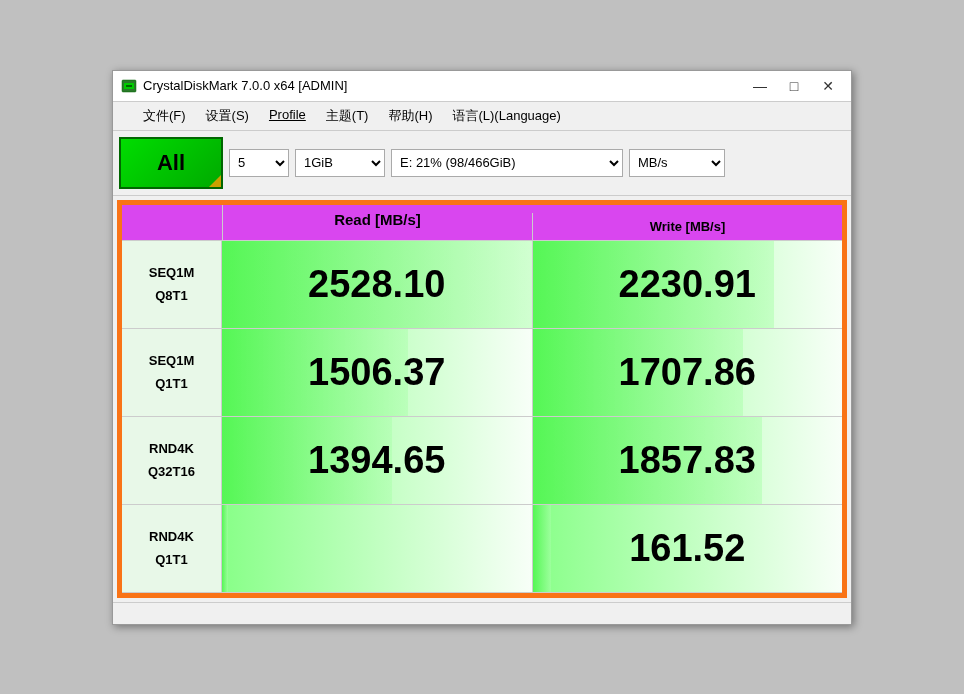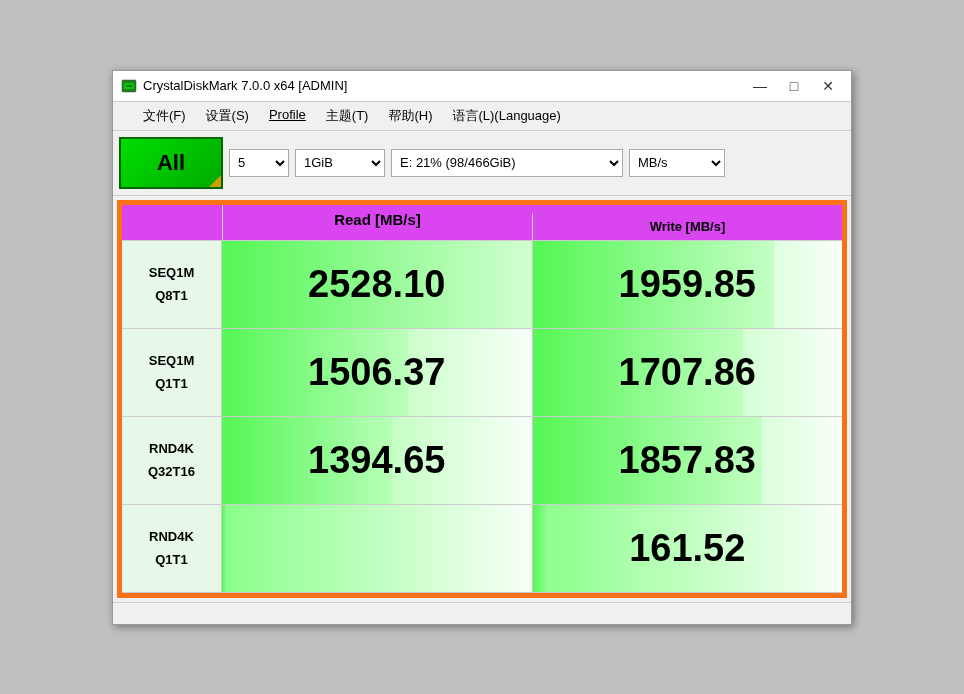--- a/index.html
+++ b/index.html
@@ -281,21 +281,21 @@
       <div class="row-label">
         <span>SEQ1M</span>
         <span>Q8T1</span>
       </div>
       <div class="row-read">
         <div class="bar-fill" style="width:100%"></div>
         <span class="value-text">2528.10</span>
       </div>
       <div class="row-write">
         <div class="bar-fill" style="width:78%"></div>
-        <span class="value-text">1959.85</span>
+        <span class="value-text">2230.91</span>
       </div>
     </div>
         <div class="data-row">
       <div class="row-label">
         <span>SEQ1M</span>
         <span>Q1T1</span>
       </div>
       <div class="row-read">
         <div class="bar-fill" style="width:60%"></div>
         <span class="value-text">1506.37</span>

